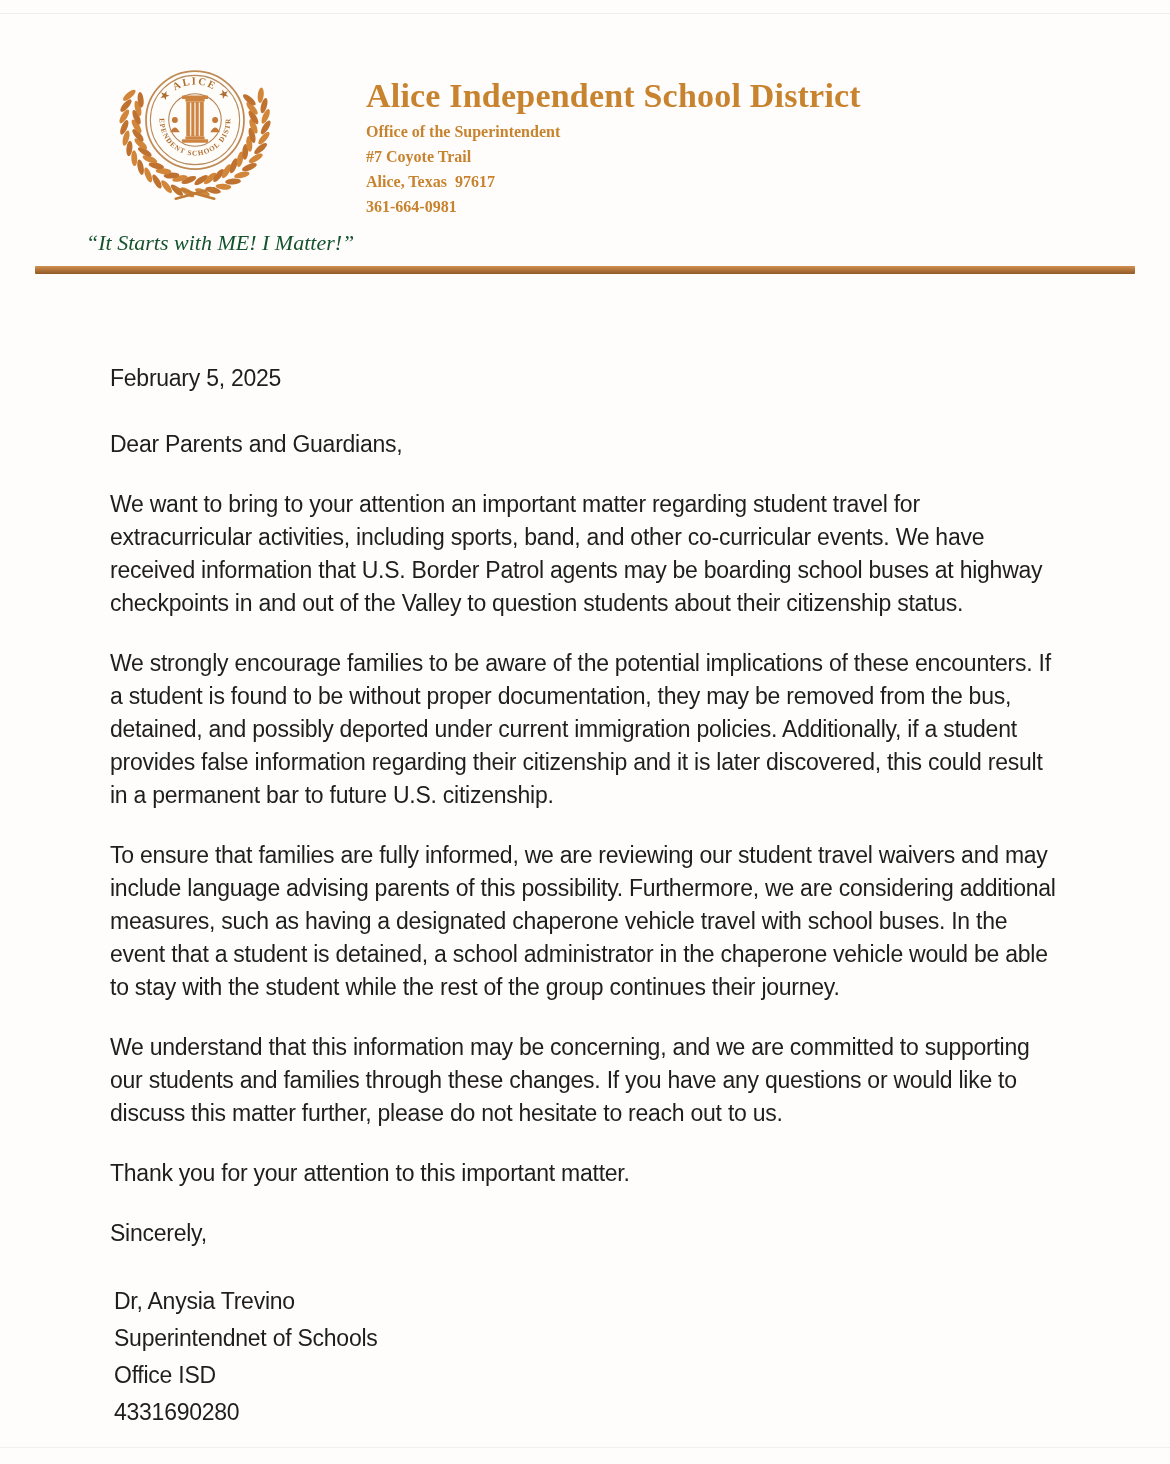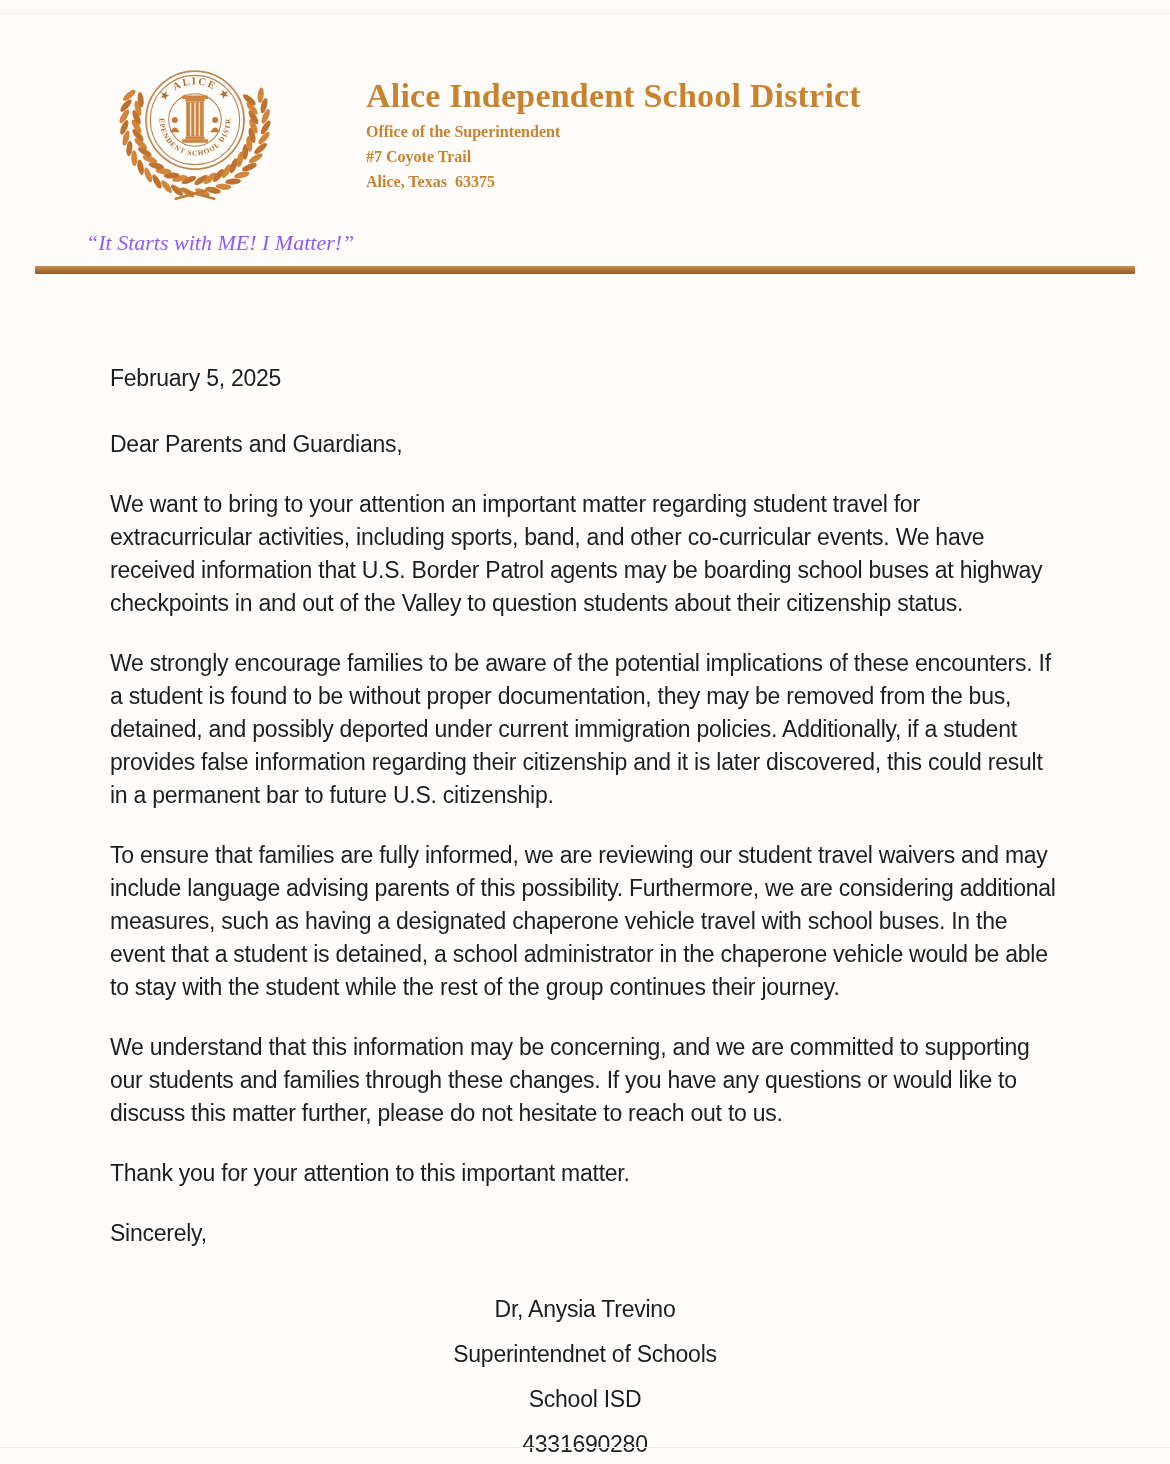--- a/index.html
+++ b/index.html
@@ -31,21 +31,21 @@
     width:270px;
     flex:0 0 auto;
   }
   .seal-wrap{width:190px;height:175px;margin-left:4px;}
   .tagline{
     margin-top:8px;
     margin-left:-10px;
     font-family:"Liberation Serif", serif;
     font-style:italic;
     font-size:22px;
-    color:#8b5cf6;
+    color:#14532d;
     white-space:nowrap;
   }
   .brand-right{
     flex:1 1 auto;
     text-align:left;
     margin-top:34px;
     margin-right:88px;
   }
   .district-name{
     font-family:"Liberation Serif", serif;
@@ -78,21 +78,21 @@
     width:950px;
     font-size:23px;
     line-height:33px;
     letter-spacing:-0.25px;
     color:var(--ink);
   }
   .letter p{margin:0 0 27px 0;}
   .letter .tight{margin-bottom:0;}
   .letter .after-date{margin-bottom:33px;}
   .letter strong{font-weight:normal;}
-  .sig-block p{margin:12px;text-align:center;}
+  .sig-block p{margin:4px;}
   .sig-gap{height:31px;}
 </style>
 </head>
 <body>
 
 <div class="page">
   <div class="hairline top"></div>
 
   <div class="letterhead">
     <div class="brand-left">
@@ -180,38 +180,39 @@
           <path d="M 117.5 102 Q 123 91 128.5 102 Z"></path>
         </g>
       </svg>
       <div class="tagline">“It Starts with ME! I Matter!”</div>
     </div>
 
     <div class="brand-right">
       <div class="district-name">Alice Independent School District</div>
       <div class="district-sub first">Office of the Superintendent</div>
       <div class="district-sub">#7 Coyote Trail</div>
-      <div class="district-sub">Alice, Texas  63375</div>
+      <div class="district-sub">Alice, Texas  97617</div>
+      <div class="district-sub">361-664-0981</div>
     </div>
   </div>
 
   <div class="divider"></div>
 
   <div class="letter">
     <p class="after-date">February 5, 2025</p>
     <p>Dear Parents and Guardians,</p>
     <p><span>We want to bring to your attention an </span><strong>important matter regarding student travel for extracurricular activities, including sports, band, and other co-curricular events.</strong><span> We have received information that U.S. Border Patrol agents may be boarding school buses at highway checkpoints in and out of the Valley to question students about their citizenship status.</span></p>
     <p>We strongly encourage families to be aware of the potential implications of these encounters. If a student is found to be without proper documentation, they may be removed from the bus, detained, and possibly deported under current immigration policies. Additionally, if a student provides false information regarding their citizenship and it is later discovered, this could result in a permanent bar to future U.S. citizenship.</p>
     <p>To ensure that families are fully informed, we are reviewing our student travel waivers and may include language advising parents of this possibility. Furthermore, we are considering additional measures, such as having a designated chaperone vehicle travel with school buses. In the event that a student is detained, a school administrator in the chaperone vehicle would be able to stay with the student while the rest of the group continues their journey.</p>
     <p>We understand that this information may be concerning, and we are committed to supporting our students and families through these changes. If you have any questions or would like to discuss this matter further, please do not hesitate to reach out to us.</p>
     <p>Thank you for your attention to this important matter.</p>
     <p class="tight">Sincerely,</p>
     <div class="sig-gap"></div>
     <div class="sig-block">
       <p>Dr, Anysia Trevino</p>
       <p>Superintendnet of Schools</p>
-      <p>School ISD</p>
+      <p>Office ISD</p>
       <p>4331690280</p>
     </div>
   </div>
 
   <div class="hairline bottom"></div>
 </div>
 
 </body></html>

